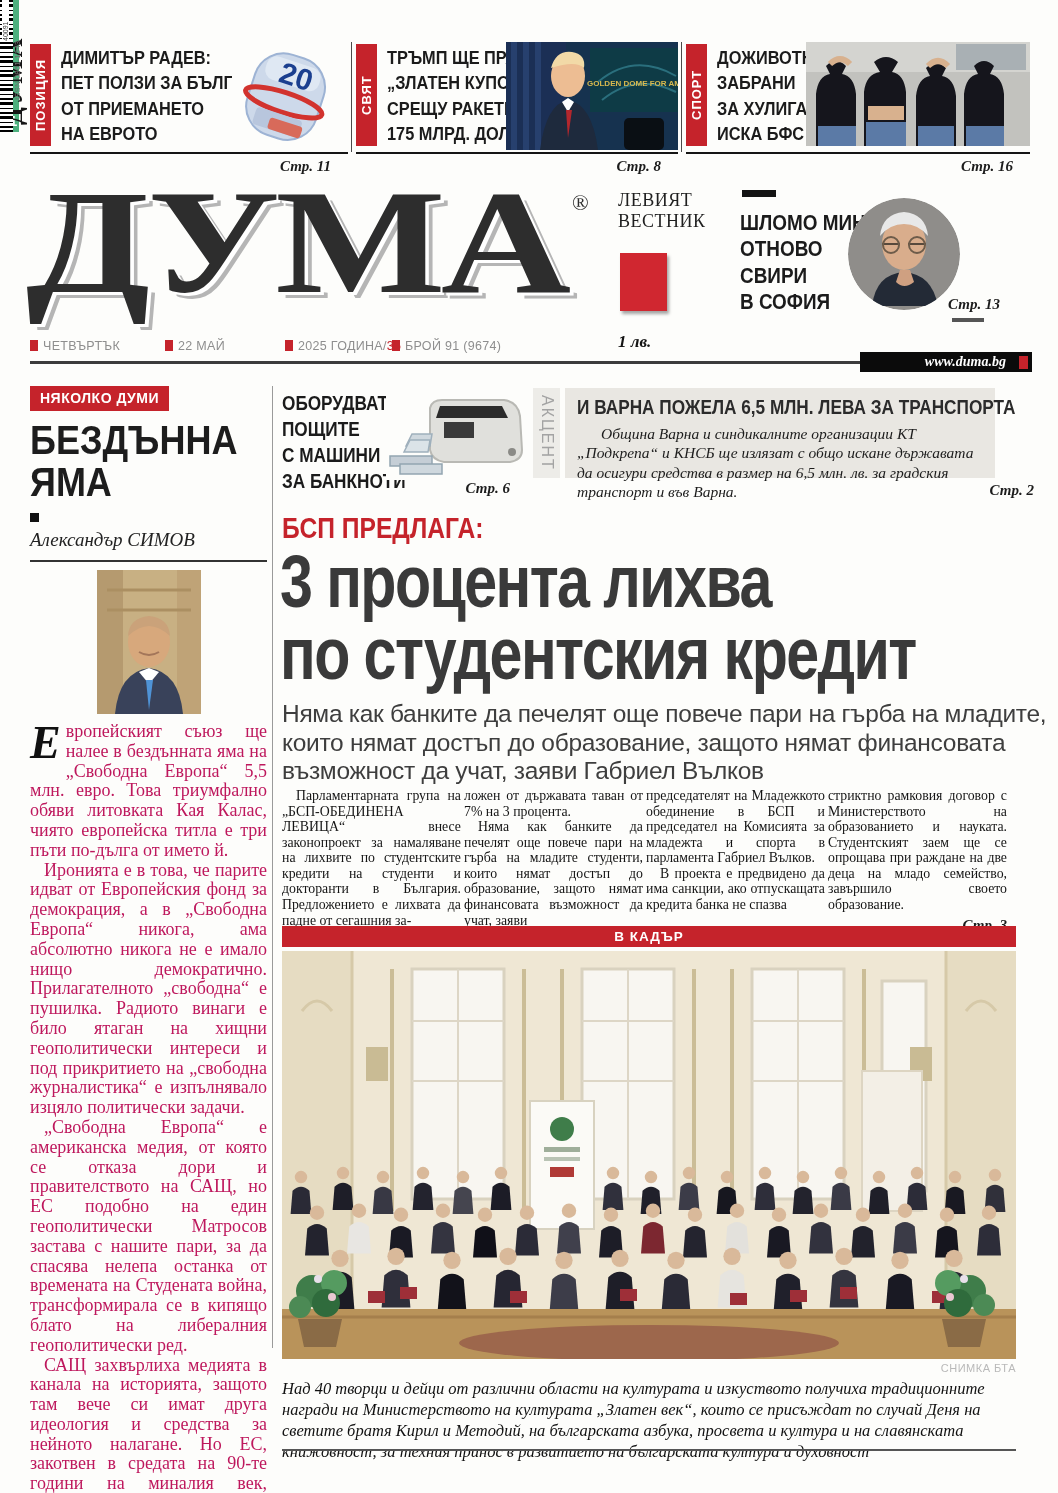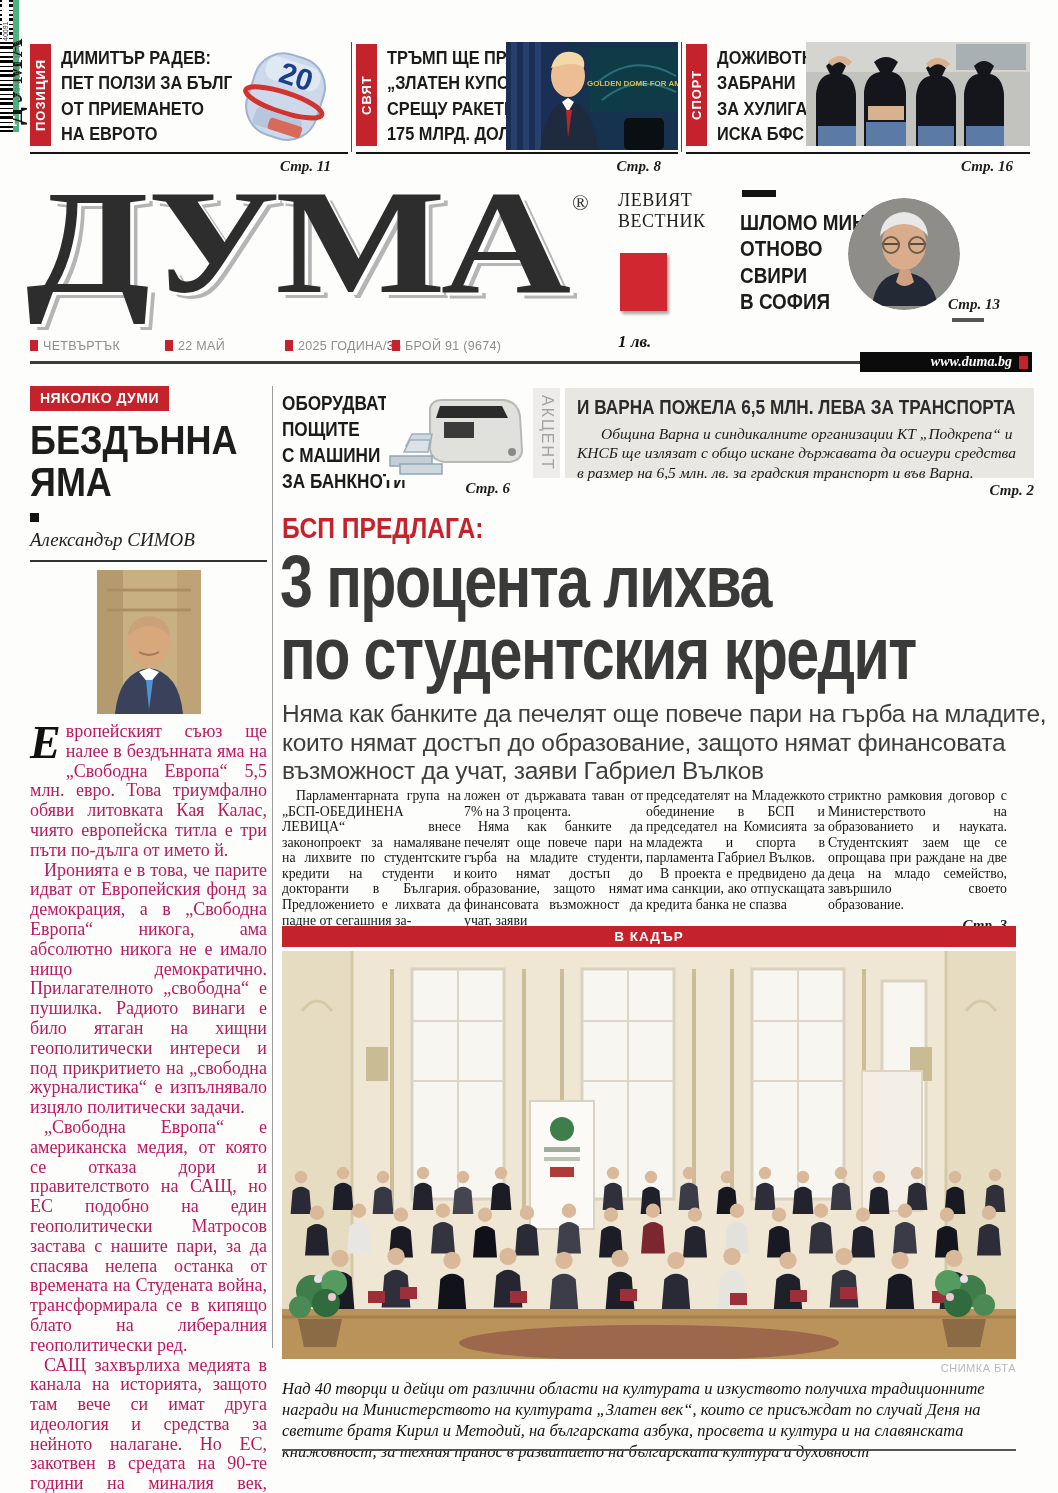--- a/index.html
+++ b/index.html
@@ -49,21 +49,21 @@
   #mh-photo{left:848px;top:198px;width:112px;height:112px;border-radius:50%;overflow:hidden;}
   #mh-page{left:900px;top:296px;width:100px;text-align:right;}
   #mh-dash-bottom{left:952px;top:318px;width:32px;height:4px;background:#555;}
 
   
   .db-item{position:absolute;top:339px;font-size:12.5px;color:#8e8e8e;letter-spacing:0.3px;}
   .rsq{display:inline-block;width:8px;height:11px;background:#c5232b;margin-right:5px;vertical-align:-1px;}
   #db-year b{color:#c5232b;font-weight:normal;}
   #db-price{left:618px;top:332px;font-family:"Liberation Serif",serif;font-style:italic;font-weight:bold;font-size:17px;color:#141414;}
   #date-rule{left:30px;top:361px;width:1000px;height:3px;background:#3c3c3c;}
-  #site-box{left:860px;top:352px;width:172px;height:20px;background:#0b0b0b;display:flex;align-items:center;justify-content:flex-end;gap:7px;padding-right:4px;box-sizing:border-box;}
+  #site-box{left:860px;top:352px;width:172px;height:20px;background:#0b0b0b;display:flex;align-items:center;justify-content:flex-end;gap:13px;padding-right:4px;box-sizing:border-box;}
   #site-box span.url{color:#fff;font-family:"Liberation Serif",serif;font-style:italic;font-weight:bold;font-size:14px;}
   #site-box .sq2{width:9px;height:13px;background:#c5232b;}
 
   
   #opinion{left:30px;top:386px;width:237px;}
   .op-label{display:inline-block;background:#c5232b;color:#fff;font-weight:bold;font-size:14px;padding:4px 10px 5px;letter-spacing:0.5px;}
   .op-title{margin-top:8px;font-weight:bold;font-size:40px;line-height:1.05;color:#1d1d1d;}
   .op-bullet{width:9px;height:9px;background:#111;margin:10px 0 7px;}
   .op-author{font-family:"Liberation Serif",serif;font-style:italic;font-size:19px;color:#222;}
   .op-rule{height:2px;background:#333;margin:9px 0 8px;}
@@ -80,21 +80,21 @@
   .temp .deg{font-size:17px;color:#c6c6c6;vertical-align:26px;letter-spacing:0;}
 
   #col-divider{left:272px;top:386px;width:1px;height:962px;background:#9a9a9a;}
 
   
   #postal-head{left:282px;top:390px;font-weight:bold;font-size:20px;line-height:1.3;color:#1b1b1b;}
   #postal-img{left:386px;top:394px;}
   #postal-page{left:430px;top:480px;width:80px;text-align:right;}
   #accent-label{left:533px;top:388px;width:27px;height:90px;background:#edece8;color:#a3a3a3;
       writing-mode:vertical-rl;display:flex;align-items:center;justify-content:center;font-size:16px;letter-spacing:2px;}
-  #accent-box{left:565px;top:388px;width:469px;height:90px;background:#e9e7e2;box-sizing:border-box;padding:7px 12px 0;}
+  #accent-box{left:565px;top:388px;width:430px;height:90px;background:#e9e7e2;box-sizing:border-box;padding:7px 12px 0;}
   .acc-h{font-weight:bold;font-size:21px;color:#2b2b2b;transform:scaleX(0.82);transform-origin:0 0;white-space:nowrap;}
   .acc-p{margin:5px 0 0;font-family:"Liberation Serif",serif;font-style:italic;font-size:15.5px;line-height:1.25;color:#1c1c1c;text-indent:24px;}
   #accent-page{left:934px;top:482px;width:100px;text-align:right;}
 
   
   #kicker{left:282px;top:512px;font-weight:bold;font-size:29px;color:#c5232b;}
   #lead-h1{left:280px;top:546px;font-weight:bold;font-size:74px;line-height:0.97;color:#3a3a3a;letter-spacing:-2px;}
   #lead-h1 .cond{transform:scaleX(0.8);}
   #lead-sub{left:282px;top:700px;width:768px;font-size:24.5px;line-height:1.17;color:#3e3e3e;letter-spacing:-0.3px;}
   #lead-cols{left:282px;top:788px;width:752px;display:flex;gap:3px;}

